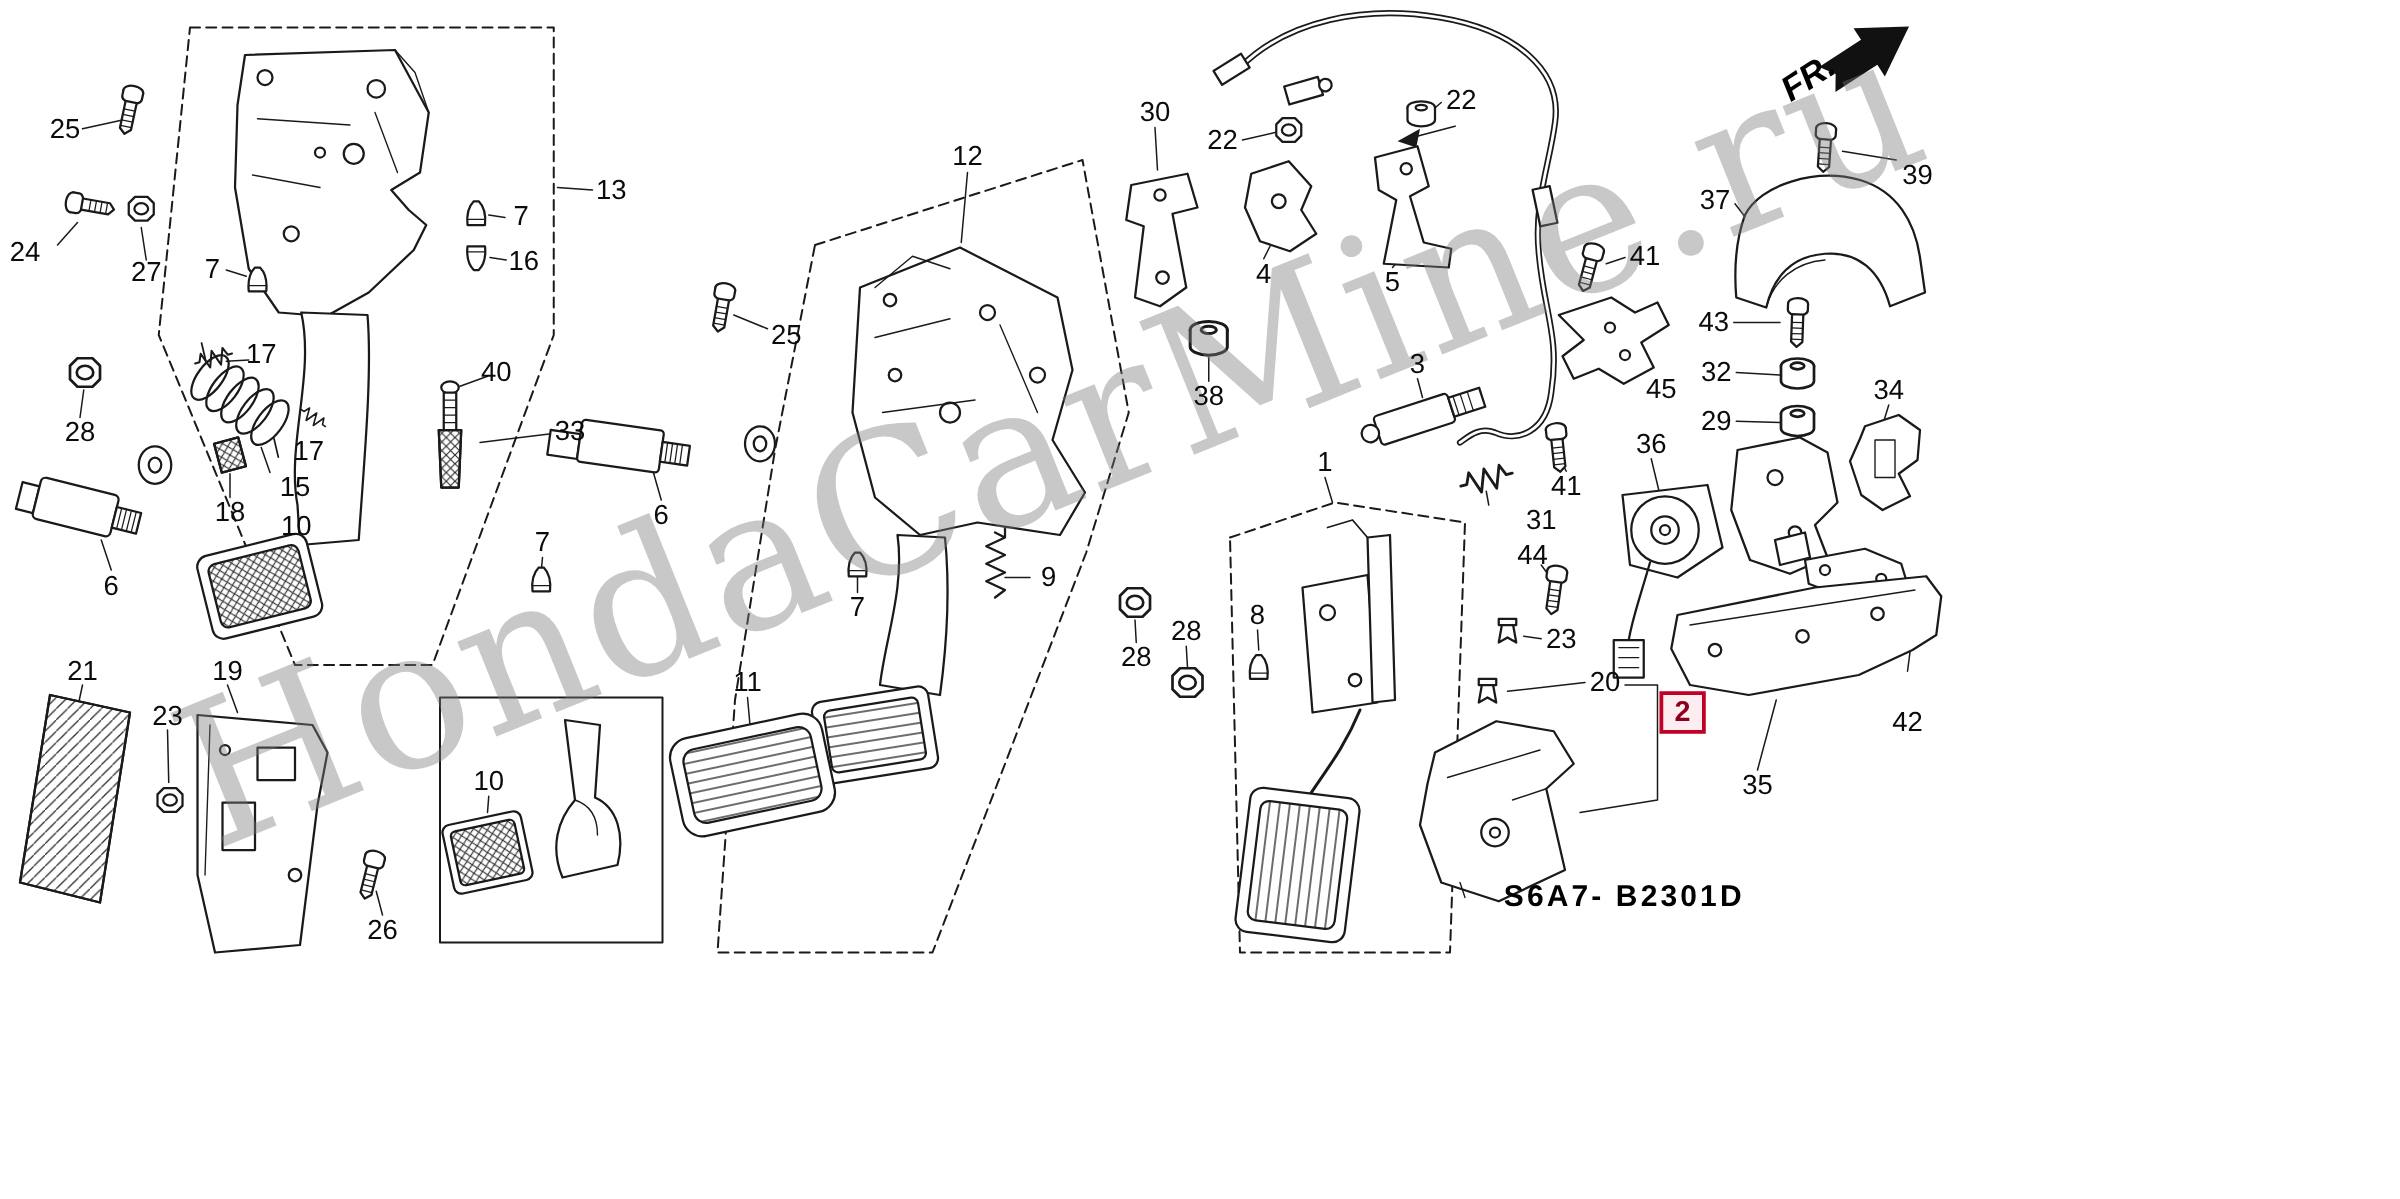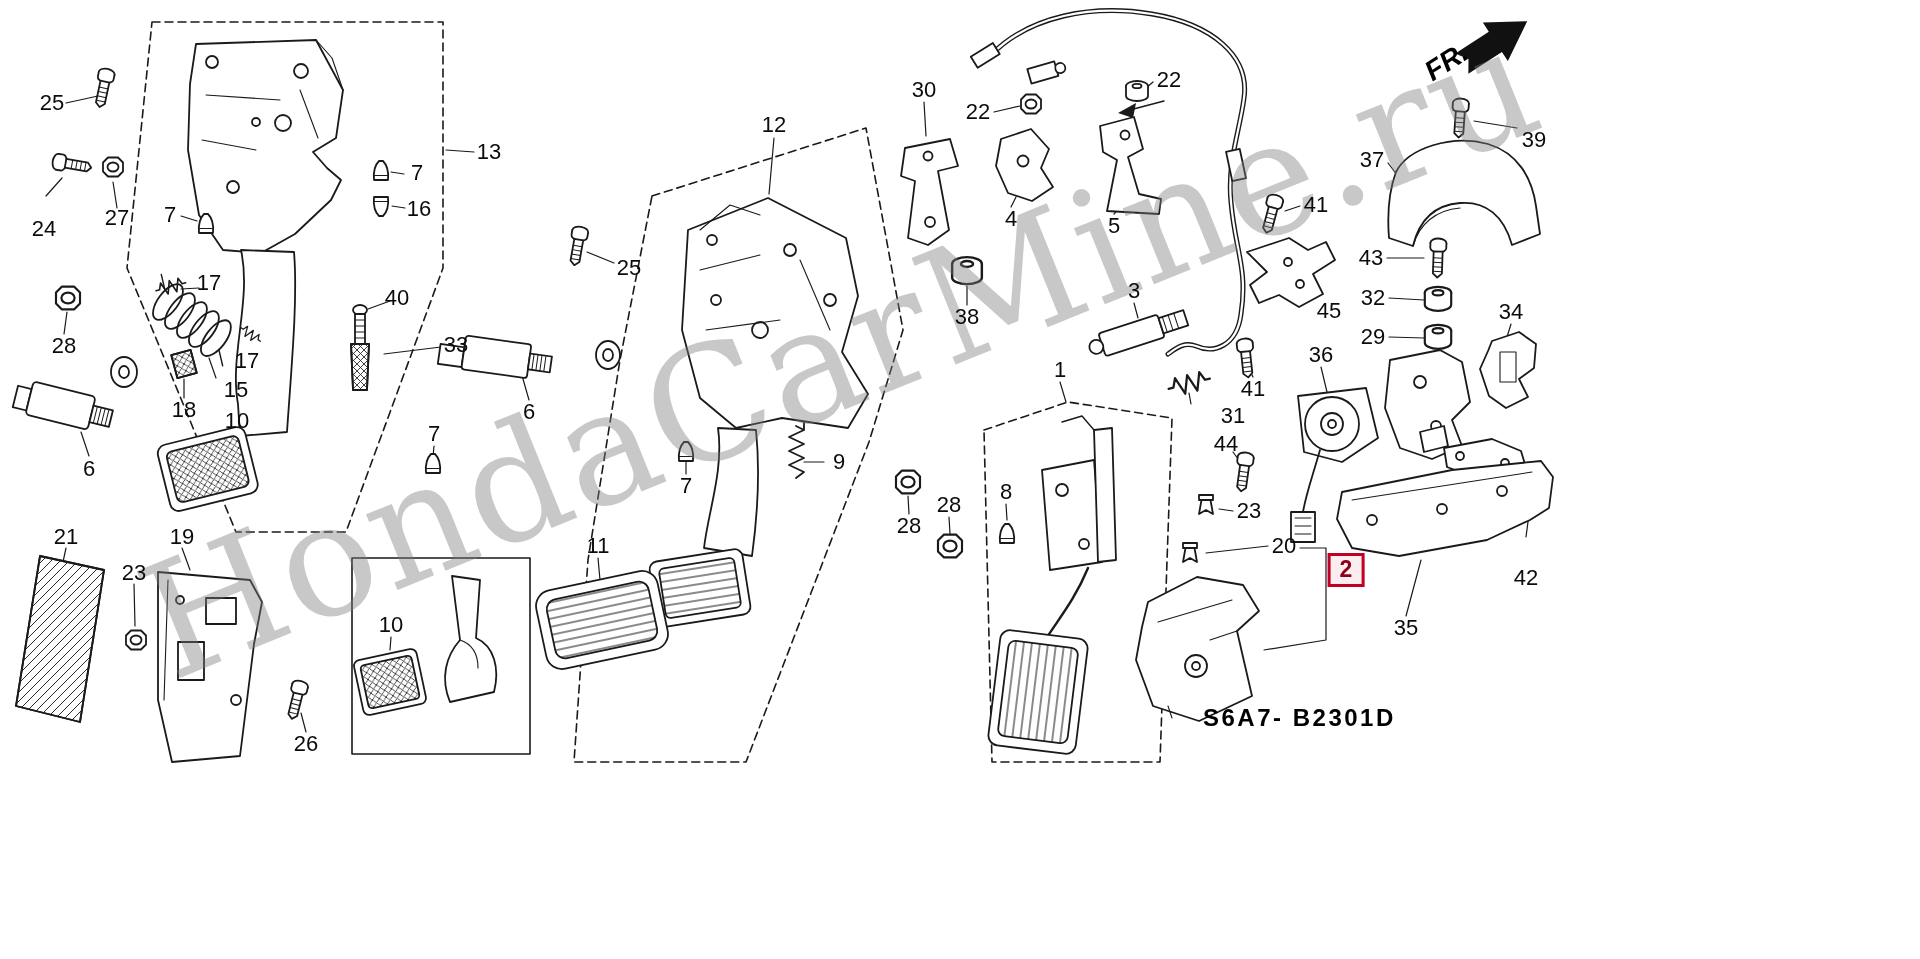--- a/index.html
+++ b/index.html
@@ -337,21 +337,21 @@
       <g transform="translate(1492,44) rotate(-33)">
         <path d="M-36,12 L4,12 L4,23 L42,0 L4,-23 L4,-12 L-36,-12 L-28,0 Z" fill="#111" stroke="none"></path>
       </g>
     </g>
   </svg>
 
   <div class="watermark">HondaCarMine.ru</div>
 
   <div id="labels-layer">
       <span class="part-label" style="left: 52px; top: 103px;">25</span>
-      <span class="part-label" style="left: 44px; top: 202px; margin-top: 27px;">24</span>
+      <span class="part-label" style="left: 20px; top: 202px;">24</span>
       <span class="part-label" style="left: 117px; top: 218px;">27</span>
       <span class="part-label" style="left: 170px; top: 215px;">7</span>
       <span class="part-label" style="left: 489px; top: 152px;">13</span>
       <span class="part-label" style="left: 417px; top: 173px;">7</span>
       <span class="part-label" style="left: 419px; top: 209px;">16</span>
       <span class="part-label" style="left: 209px; top: 283px;">17</span>
       <span class="part-label" style="left: 247px; top: 361px;">17</span>
       <span class="part-label" style="left: 216px; top: 390px; margin-left: 20px;">15</span>
       <span class="part-label" style="left: 184px; top: 410px;">18</span>
       <span class="part-label" style="left: 237px; top: 421px;">10</span>

